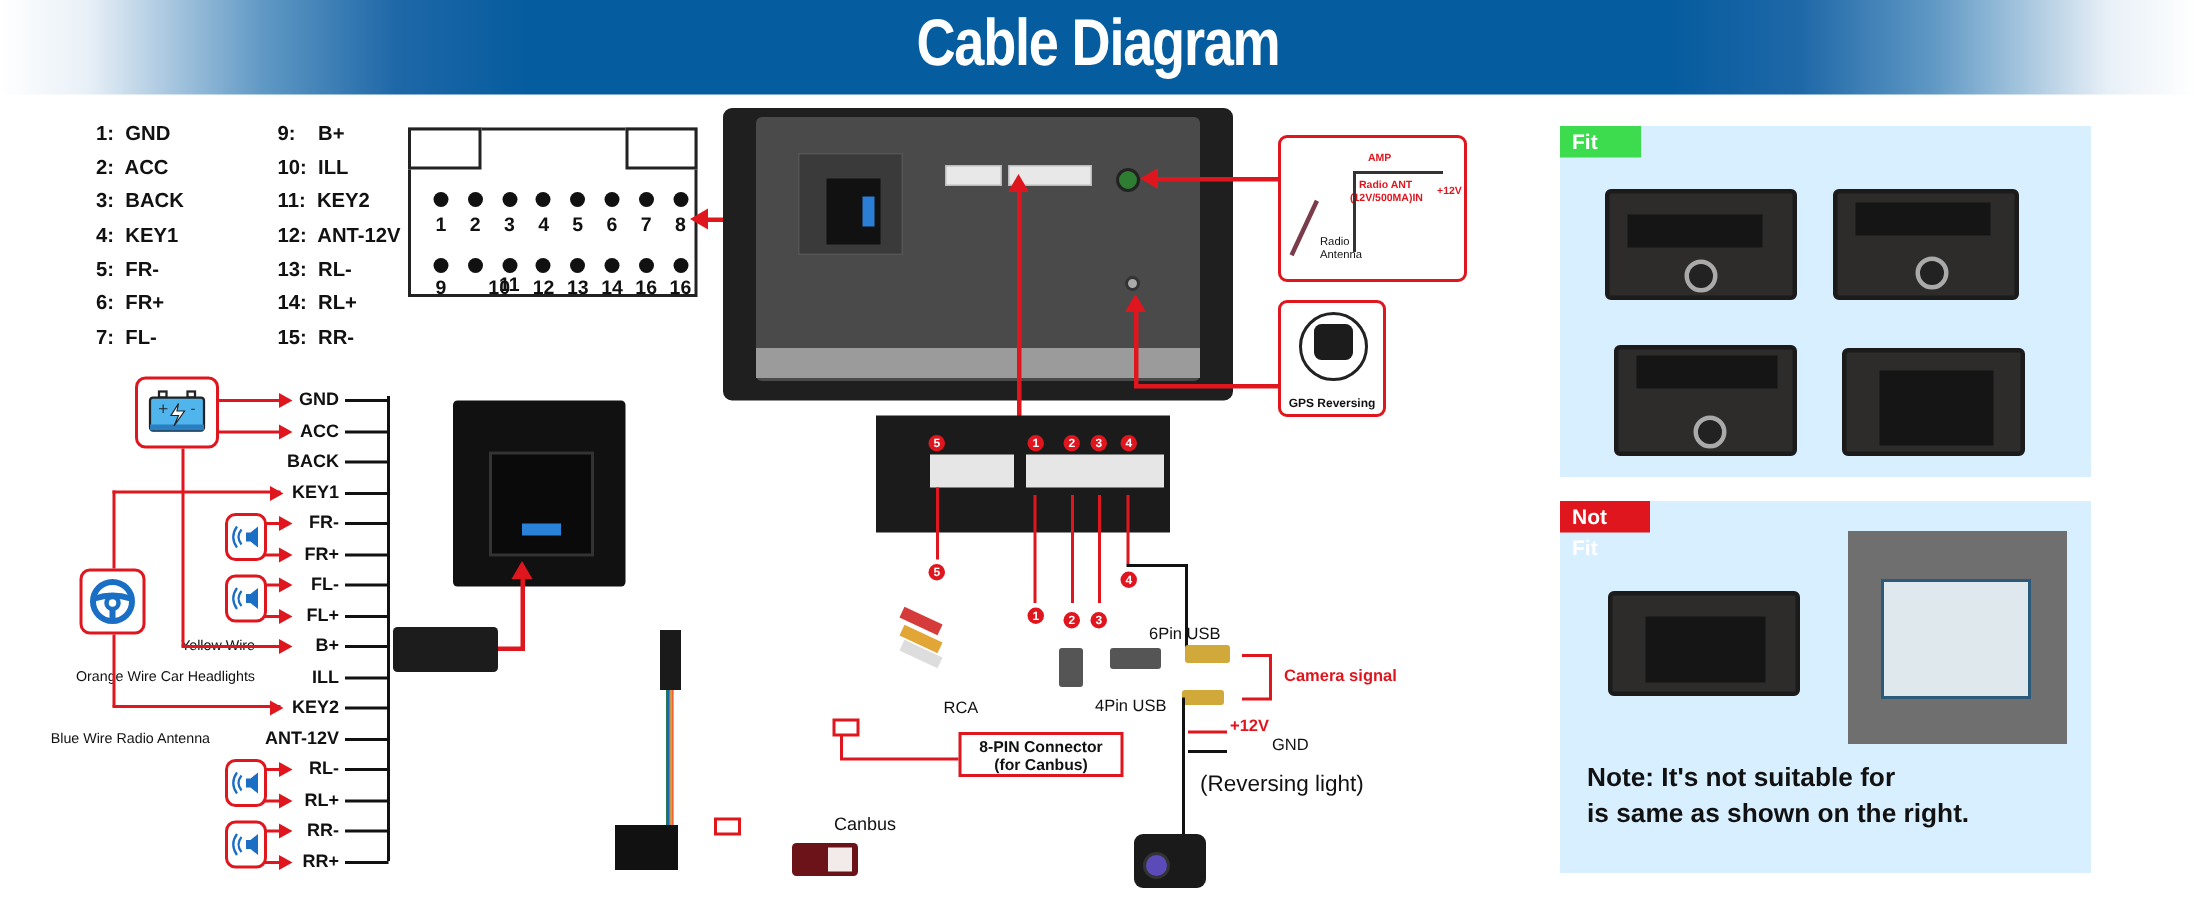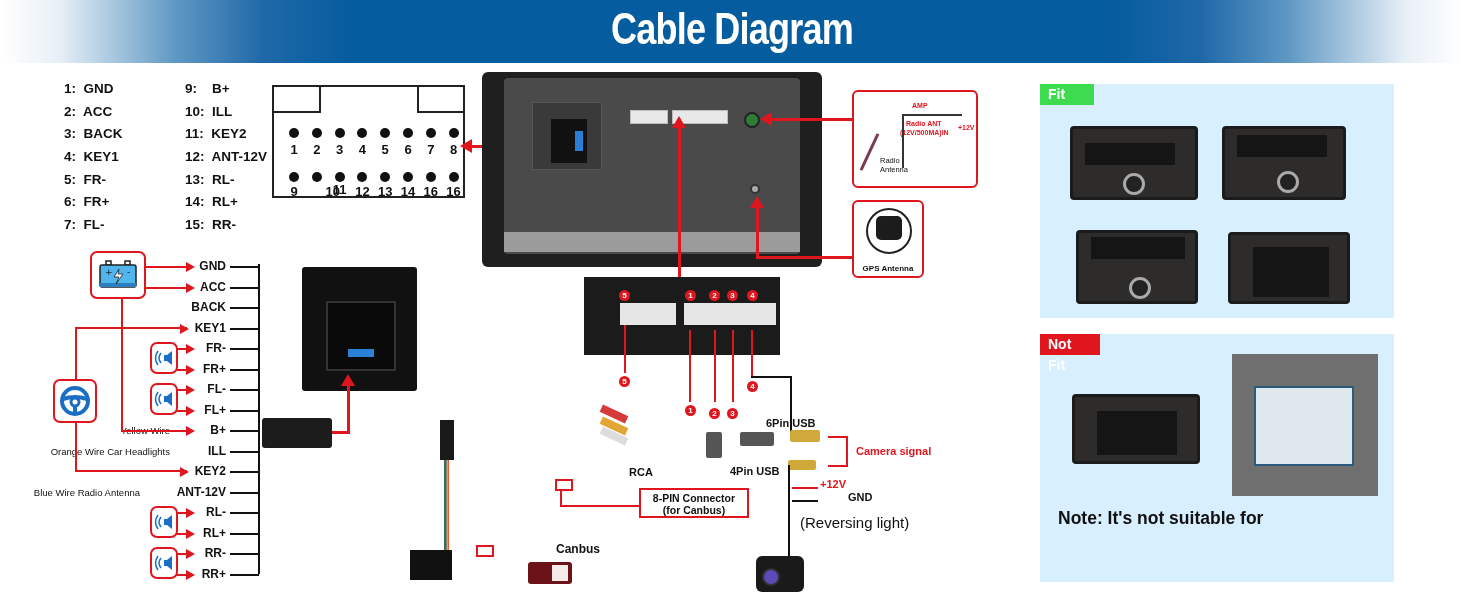--- a/index.html
+++ b/index.html
@@ -22,21 +22,21 @@
   .photo { background: #2c2c2c; border-radius: 3px; }
   .panel-fit { left: 1040px; top: 84px; width: 354px; height: 234px; background: #d8efff; }
   .panel-notfit { left: 1040px; top: 334px; width: 354px; height: 248px; background: #d8efff; }
   .badge { position: absolute; left: 0; top: 0; height: 21px; color: #fff; font-weight: 700; font-size: 14px; line-height: 21px; padding: 0 8px; }
   .radio { position: absolute; background: #2d2c2a; border-radius: 4px; border: 3px solid #1b1b1b; }
   .radio .screen { position: absolute; background: #151515; }
   .radio .knob { position: absolute; width: 22px; height: 22px; border-radius: 50%; border: 3px solid #aaa; background: #222; }
   .note { left: 1058px; top: 506px; width: 330px; font-weight: 700; font-size: 17.5px; line-height: 24px; color: #111; transform-origin: left top; }
   .callout { border: 2px solid #e0161e; border-radius: 6px; background: #fff; }
   .num-badge { position: absolute; width: 11px; height: 11px; border-radius: 50%; background: #e0161e; color: #fff; font-size: 8px; font-weight: 700; text-align: center; line-height: 11px; }
-  .lbl { font-weight: 700; font-size: 11px; padding-left: 28px; }
+  .lbl { font-weight: 400; font-size: 11px; padding-left: 28px; }
   .lbl-red { color: #e0161e; font-weight: 700; font-size: 11px; }
 </style>
 </head>
 <body>
 
 <div class="abs banner"></div>
 <div class="abs banner-title">Cable Diagram</div>
 
 <div class="abs pin-list" style="left:64px; top:78px;">
   <div>1:  GND</div>
@@ -128,21 +128,21 @@
   <div class="abs" style="left:26px; top:64px; font-size:7.5px; white-space:pre; line-height:9px;">Radio
 Antenna</div>
   <div class="abs" style="left:48px; top:22px; width:60px; height:2px; background:#333;"></div>
   <div class="abs" style="left:48px; top:22px; width:2px; height:54px; background:#333;"></div>
   <div class="abs" style="left:14px; top:40px; width:3px; height:40px; background:#7a3b4a; transform:rotate(25deg);"></div>
 </div>
 
 <div class="abs callout" style="left:852px; top:200px; width:72px; height:78px;">
   <div class="abs" style="left:12px; top:6px; width:46px; height:46px; border-radius:50%; border:2px solid #222;"></div>
   <div class="abs" style="left:22px; top:14px; width:26px; height:24px; background:#1c1c1c; border-radius:5px;"></div>
-  <div class="abs" style="left:0; top:62px; width:68px; text-align:center; font-size:8px; font-weight:700;">GPS Antenna</div>
+  <div class="abs" style="left:0; top:62px; width:68px; text-align:center; font-size:8px; font-weight:700;">GPS Reversing</div>
 </div>
 
 <div id="harness">
     <div class="abs wire-label" style="left: 96px; top: 259px;">GND</div>
     <div class="abs bus-line" style="left: 230px; top: 266px; width: 29px; height: 2px;"></div>
     <div class="abs" style="left: 186px; top: 262px; border-top: 5px solid transparent; border-bottom: 5px solid transparent; border-left: 9px solid rgb(224, 22, 30);"></div>
     <div class="abs red" style="left: 146px; top: 266px; width: 40px; height: 2px;"></div>
     <div class="abs wire-label" style="left: 96px; top: 279.5px;">ACC</div>
     <div class="abs bus-line" style="left: 230px; top: 286.5px; width: 29px; height: 2px;"></div>
     <div class="abs" style="left: 186px; top: 282.5px; border-top: 5px solid transparent; border-bottom: 5px solid transparent; border-left: 9px solid rgb(224, 22, 30);"></div>
@@ -360,13 +360,14 @@
   <div class="badge" style="background:#e0161e; width:60px;">Not Fit</div>
   <div class="radio" style="left:32px; top:60px; width:128px; height:70px;">
     <div class="screen" style="left:22px; top:14px; width:80px; height:44px;"></div>
   </div>
   <div class="abs" style="left:192px; top:20px; width:146px; height:142px; background:#6f6f6f;">
     <div class="abs" style="left:22px; top:32px; width:100px; height:80px; background:#dfe8ec; border:2px solid #2b5a7a;"></div>
   </div>
 </div>
 <div class="abs note">
   <div>Note: It's not suitable for</div>
+  <div>is same as shown on the right.</div>
 </div>
 
 </body></html>

